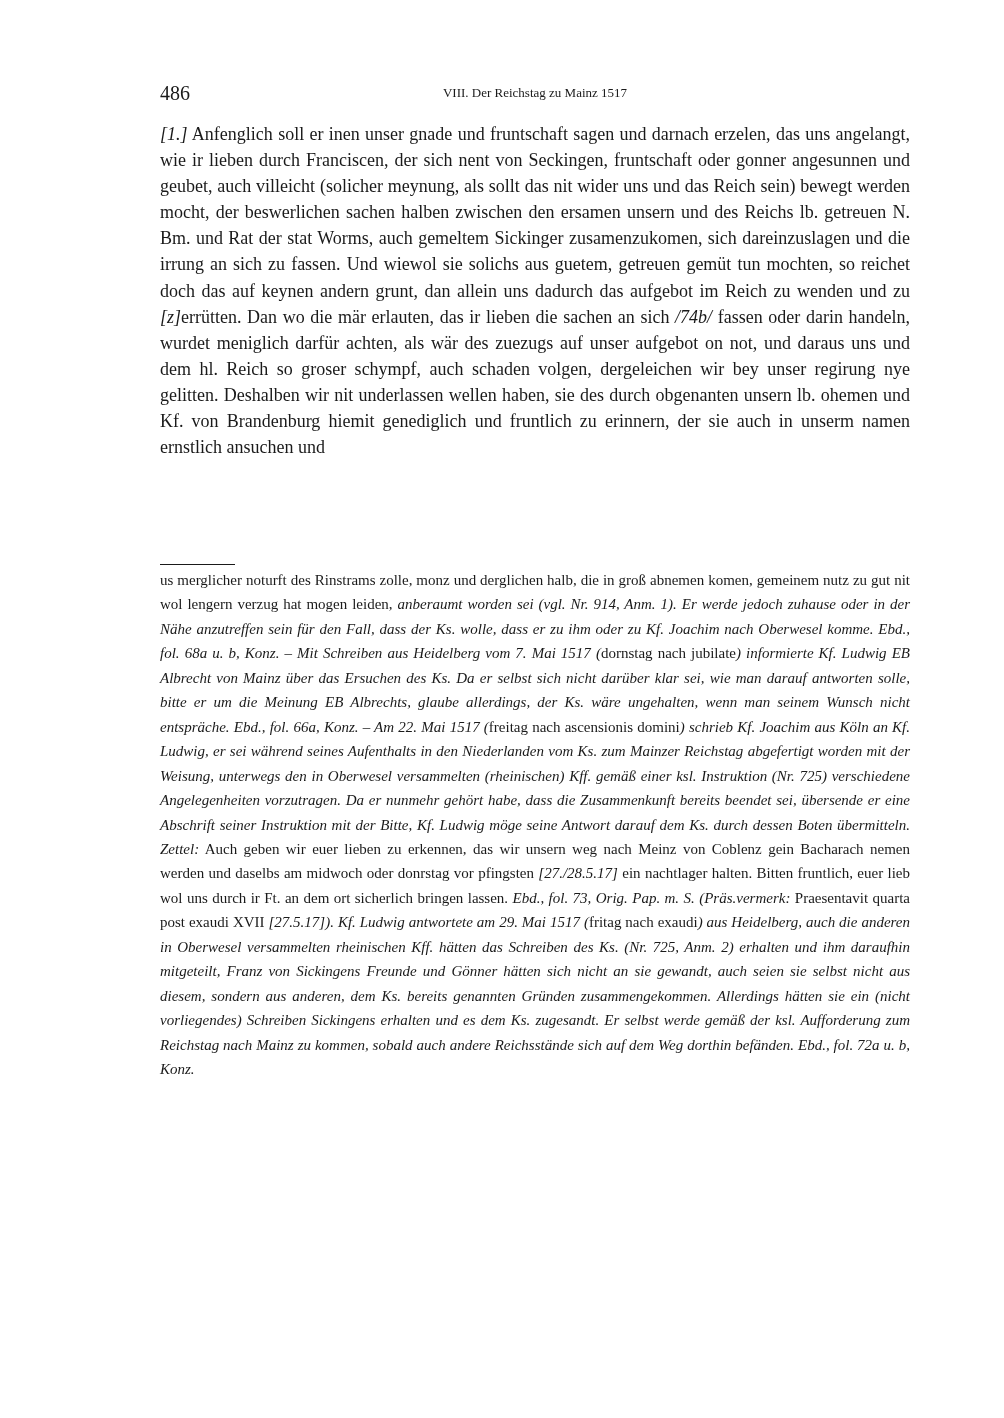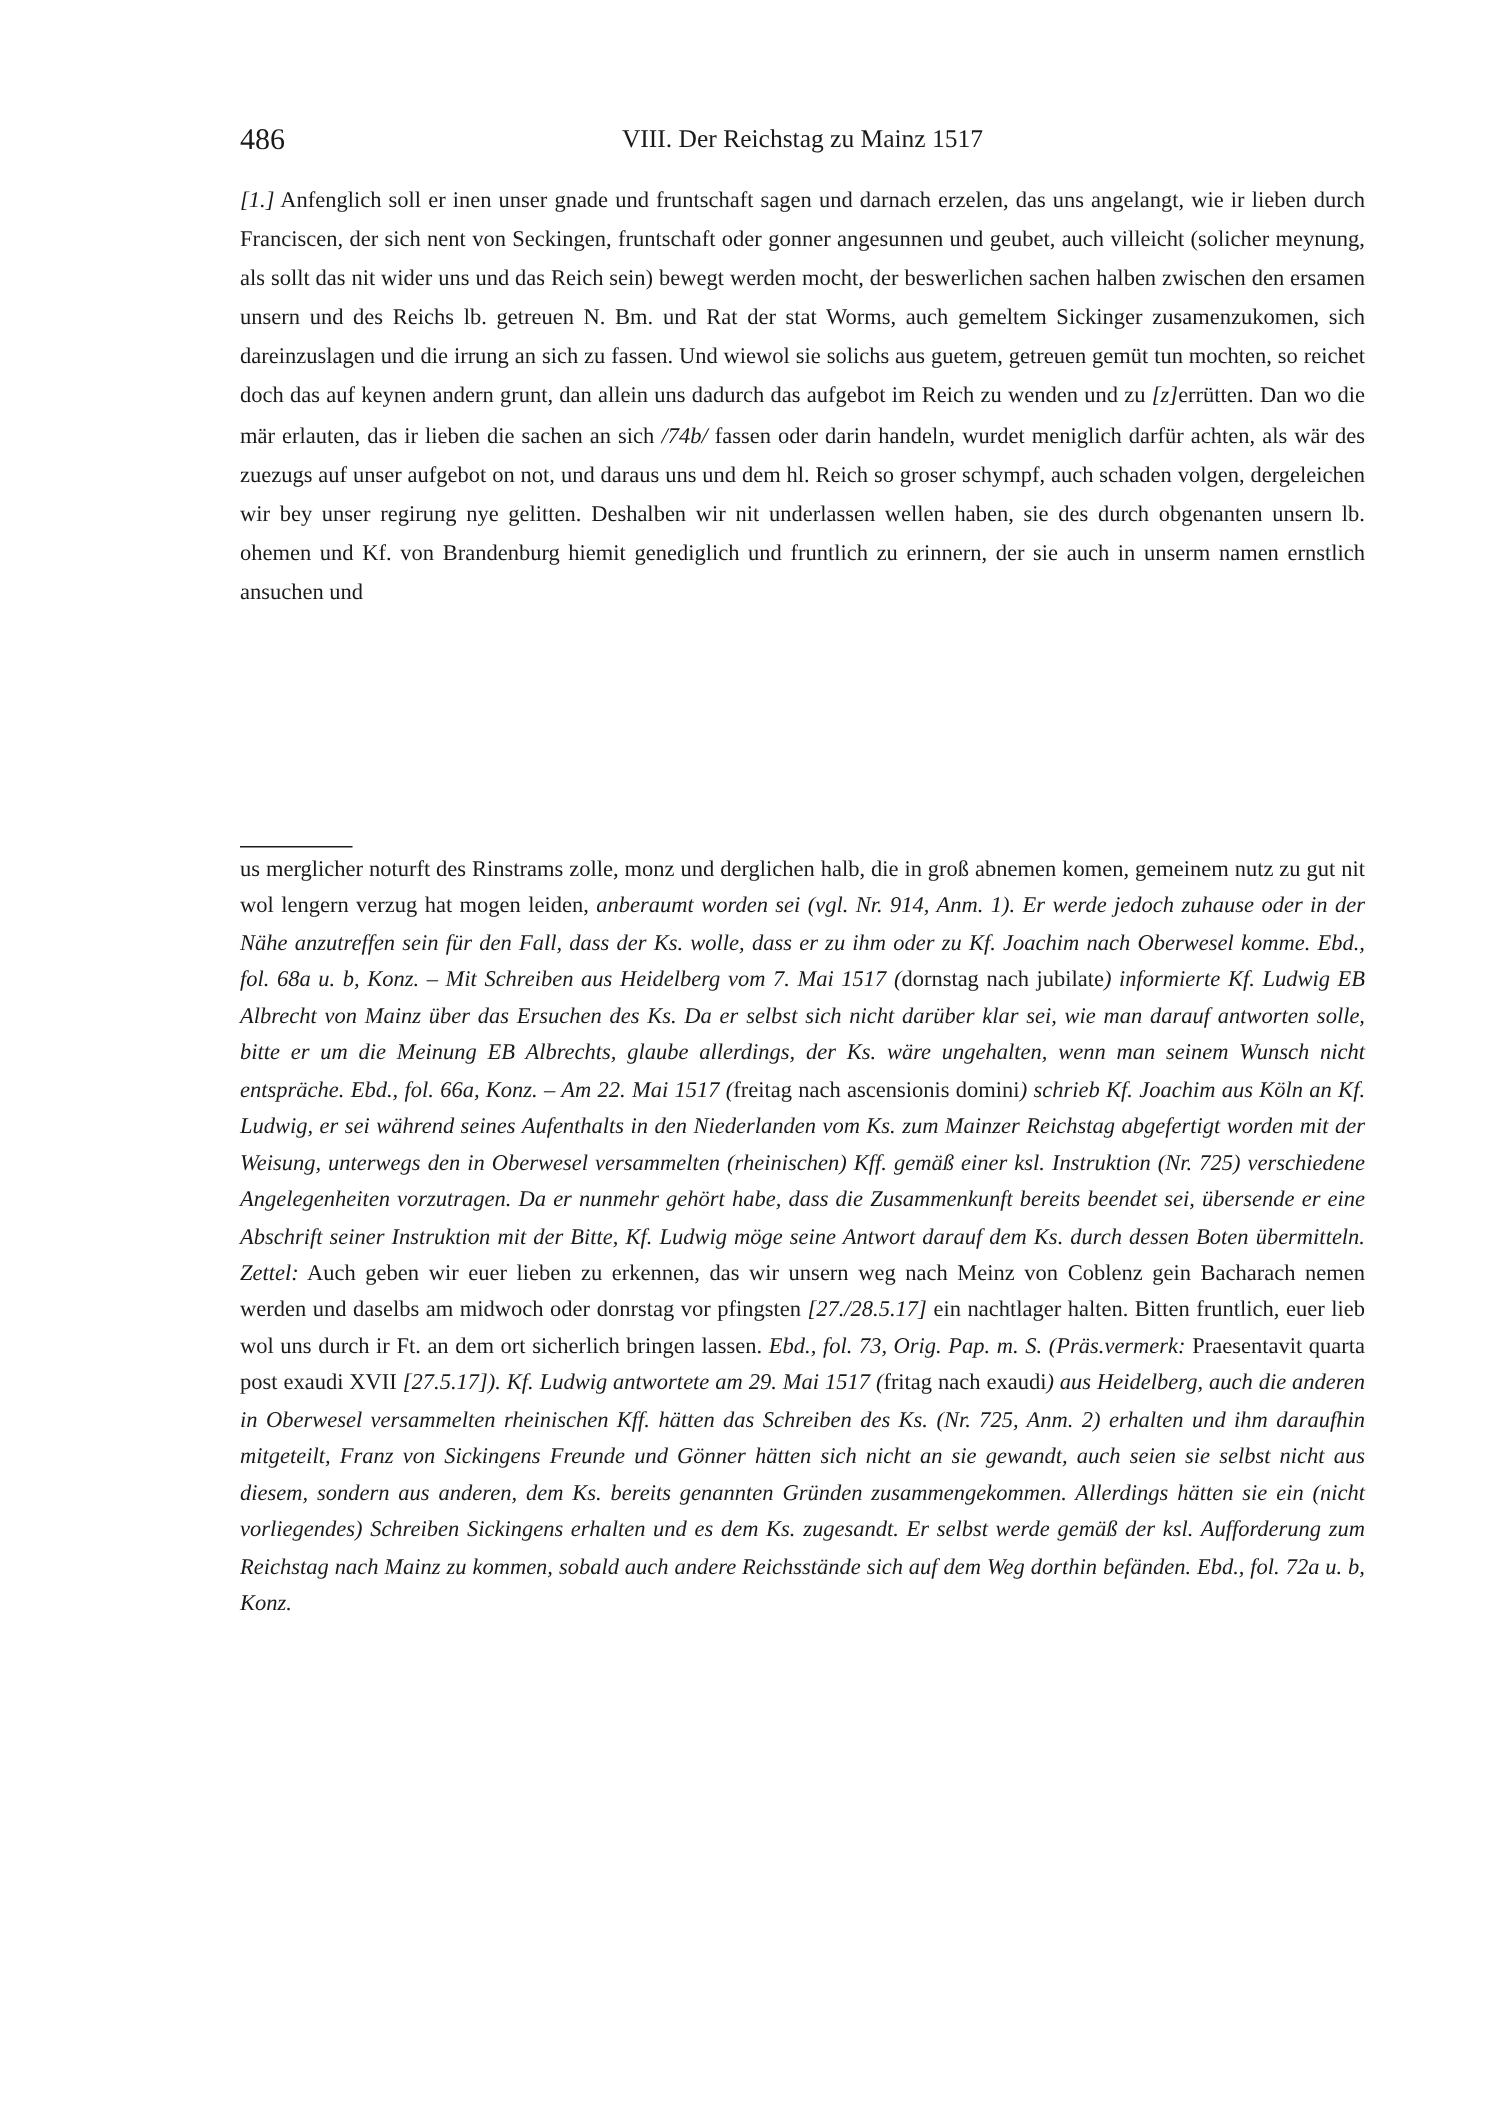--- a/index.html
+++ b/index.html
@@ -28,28 +28,28 @@
       position: absolute;
       left: 0;
       top: 0;
     }
     .running-head {
       position: absolute;
       left: 0;
       right: 0;
       text-align: center;
       top: 0;
-      font-size: 17px;
+      font-size: 13px;
     }
     .main-text {
       position: absolute;
       top: 121px;
       left: 160px;
       width: 750px;
-      font-size: 15px;
+      font-size: 18px;
       line-height: 26.1px;
       text-align: justify;
       hyphens: none;
     }
     .main-text p { margin: 0; }
     .footnote-rule {
       position: absolute;
       top: 564px;
       left: 160px;
       width: 75px;

